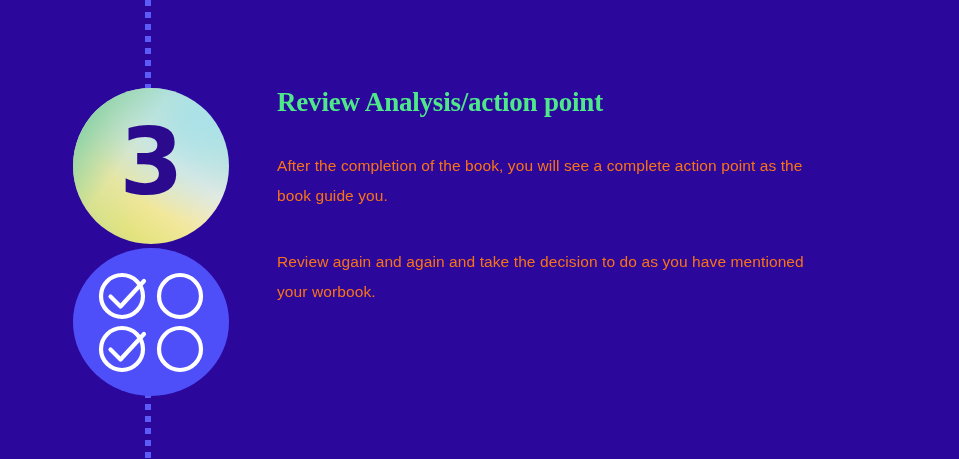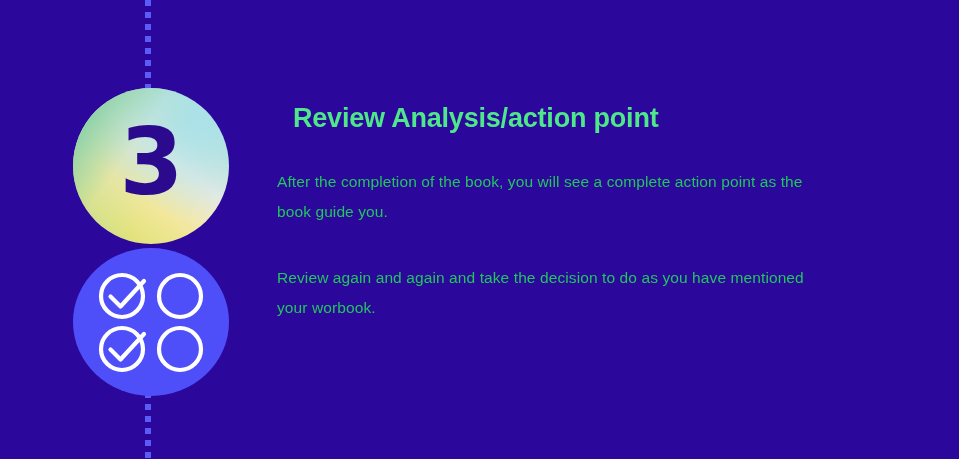--- a/index.html
+++ b/index.html
@@ -108,33 +108,33 @@
   }
 
   
   .content {
     position: absolute;
     left: 277px;
     top: 86px;
     width: 560px;
   }
   .title {
-    margin: 16px;
-    font-family: Liberation Sans, sans-serif;
+    margin: 0;
+    font-family: Liberation Serif, serif;
     font-size: 27px;
     font-weight: bold;
     color: #4EE88A;
     letter-spacing: -0.2px;
     line-height: 1.2;
   }
   .paragraph {
     margin: 0;
     font-family: "Liberation Sans", sans-serif;
     font-size: 15.5px;
-    color: #22c55e;
+    color: #f97316;
     line-height: 1.92;
     letter-spacing: 0.1px;
   }
   .para-1 { margin-top: 33px; }
   .para-2 { margin-top: 36px; }
 </style>
 </head>
 <body>
 
 <div id="slide">

